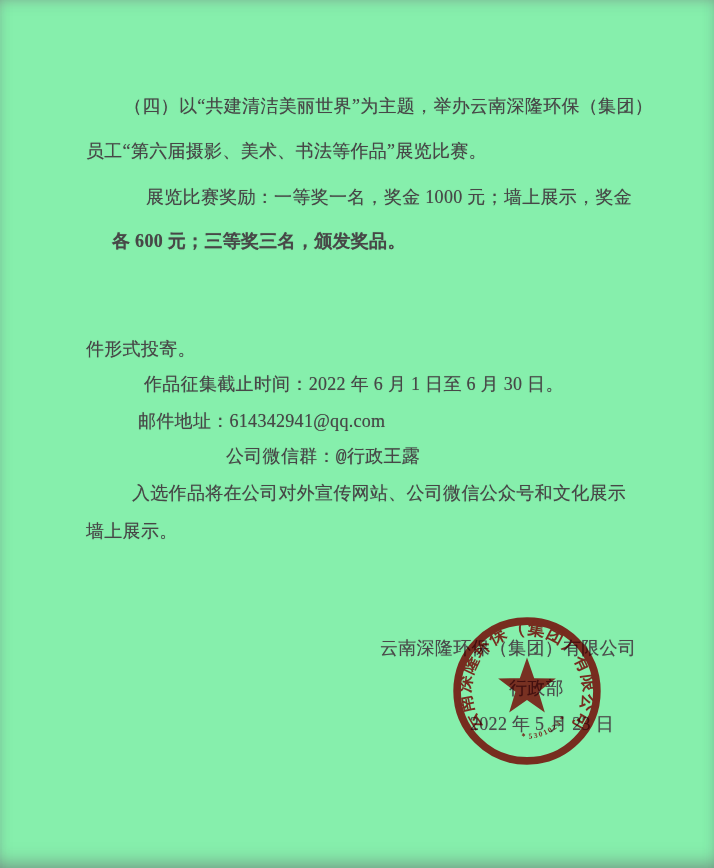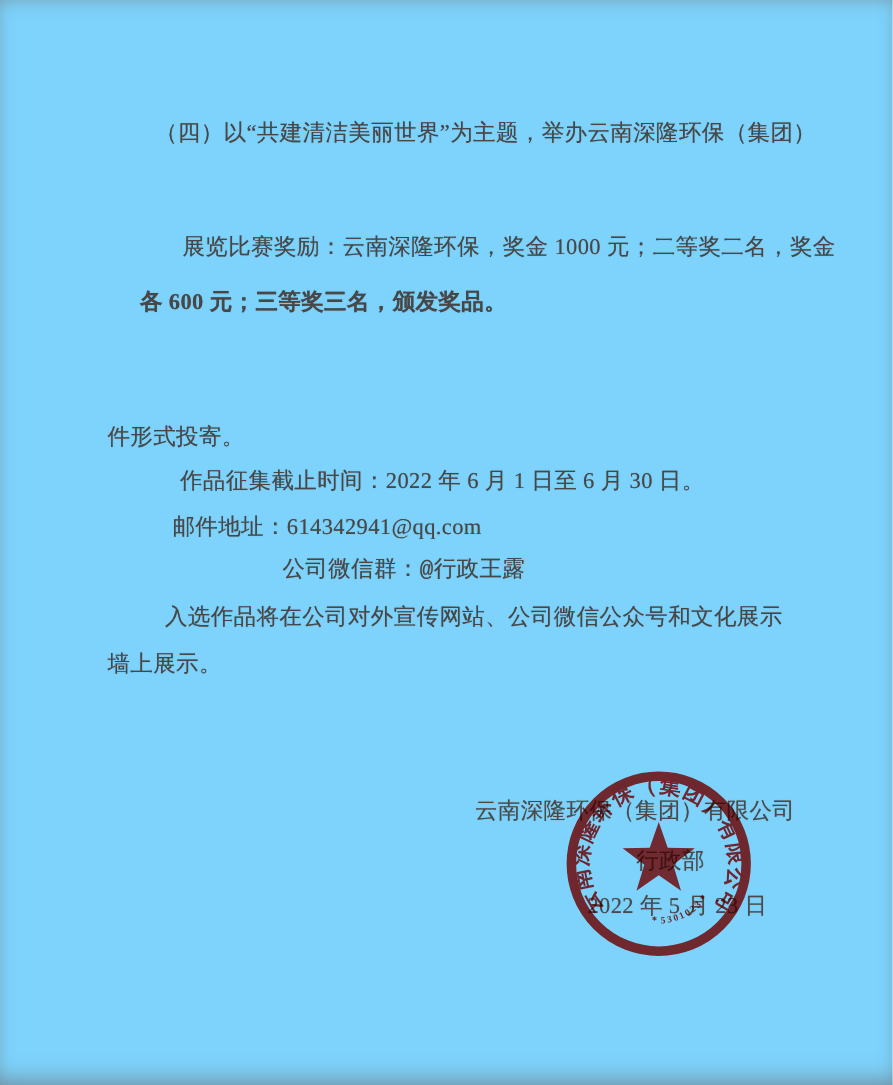--- a/index.html
+++ b/index.html
@@ -6,21 +6,21 @@
   html, body { width: 714px; height: 868px; }
   body {
     position: relative;
     background: #e9ebec;
     font-family: "Liberation Serif", "DejaVu Serif", serif;
     overflow: hidden;
   }
   .scan {
     position: absolute;
     inset: 0;
-    background: #7dd3fc;
+    background: #86efac;
     box-shadow:
       inset 0 10px 14px -10px rgba(120,125,128,.55),
       inset 0 -16px 18px -12px rgba(105,110,114,.65),
       inset 10px 0 14px -12px rgba(120,125,128,.35),
       inset -10px 0 14px -12px rgba(120,125,128,.30);
   }
   .bline {
     position: absolute;
     left: 86px;
     white-space: nowrap;
@@ -57,21 +57,22 @@
   }
   .stamp .ringtext { font-size: 17px; letter-spacing: 1px; }
   .stamp .codetext { font-size: 7.5px; letter-spacing: 1.6px; }
 </style>
 </head>
 <body>
 
 <div class="scan">
 
   <div class="bline" style="top:96px;  padding-left:38px;">（四）以“共建清洁美丽世界”为主题，举办云南深隆环保（集团）</div>
-  <div class="bline" style="top:187px; padding-left:60px;">展览比赛奖励：云南深隆环保，奖金 1000 元；二等奖二名，奖金</div>
+  <div class="bline" style="top:141px; padding-left:0;">员工“第六届摄影、美术、书法等作品”展览比赛。</div>
+  <div class="bline" style="top:187px; padding-left:60px;">展览比赛奖励：一等奖一名，奖金 1000 元；墙上展示，奖金</div>
   <div class="bline" style="top:231px; padding-left:26px;font-weight:bold;">各 600 元；三等奖三名，颁发奖品。</div>
   <div class="bline" style="top:339px; padding-left:0;text-align:right;">件形式投寄。</div>
   <div class="bline" style="top:374px; padding-left:58px;">作品征集截止时间：2022 年 6 月 1 日至 6 月 30 日。</div>
   <div class="bline" style="top:411px; padding-left:52px;">邮件地址：614342941@qq.com</div>
   <div class="bline" style="top:447px; padding-left:140px;font-family:Liberation Mono, monospace;">公司微信群：@行政王露</div>
   <div class="bline" style="top:483px; padding-left:46px;">入选作品将在公司对外宣传网站、公司微信公众号和文化展示</div>
   <div class="bline" style="top:521px; padding-left:0;">墙上展示。</div>
 
   <div class="sig" style="top:638px; left:380px;">云南深隆环保（集团）有限公司</div>
   <div class="sig" style="top:678px; left:509px;">行政部</div>

